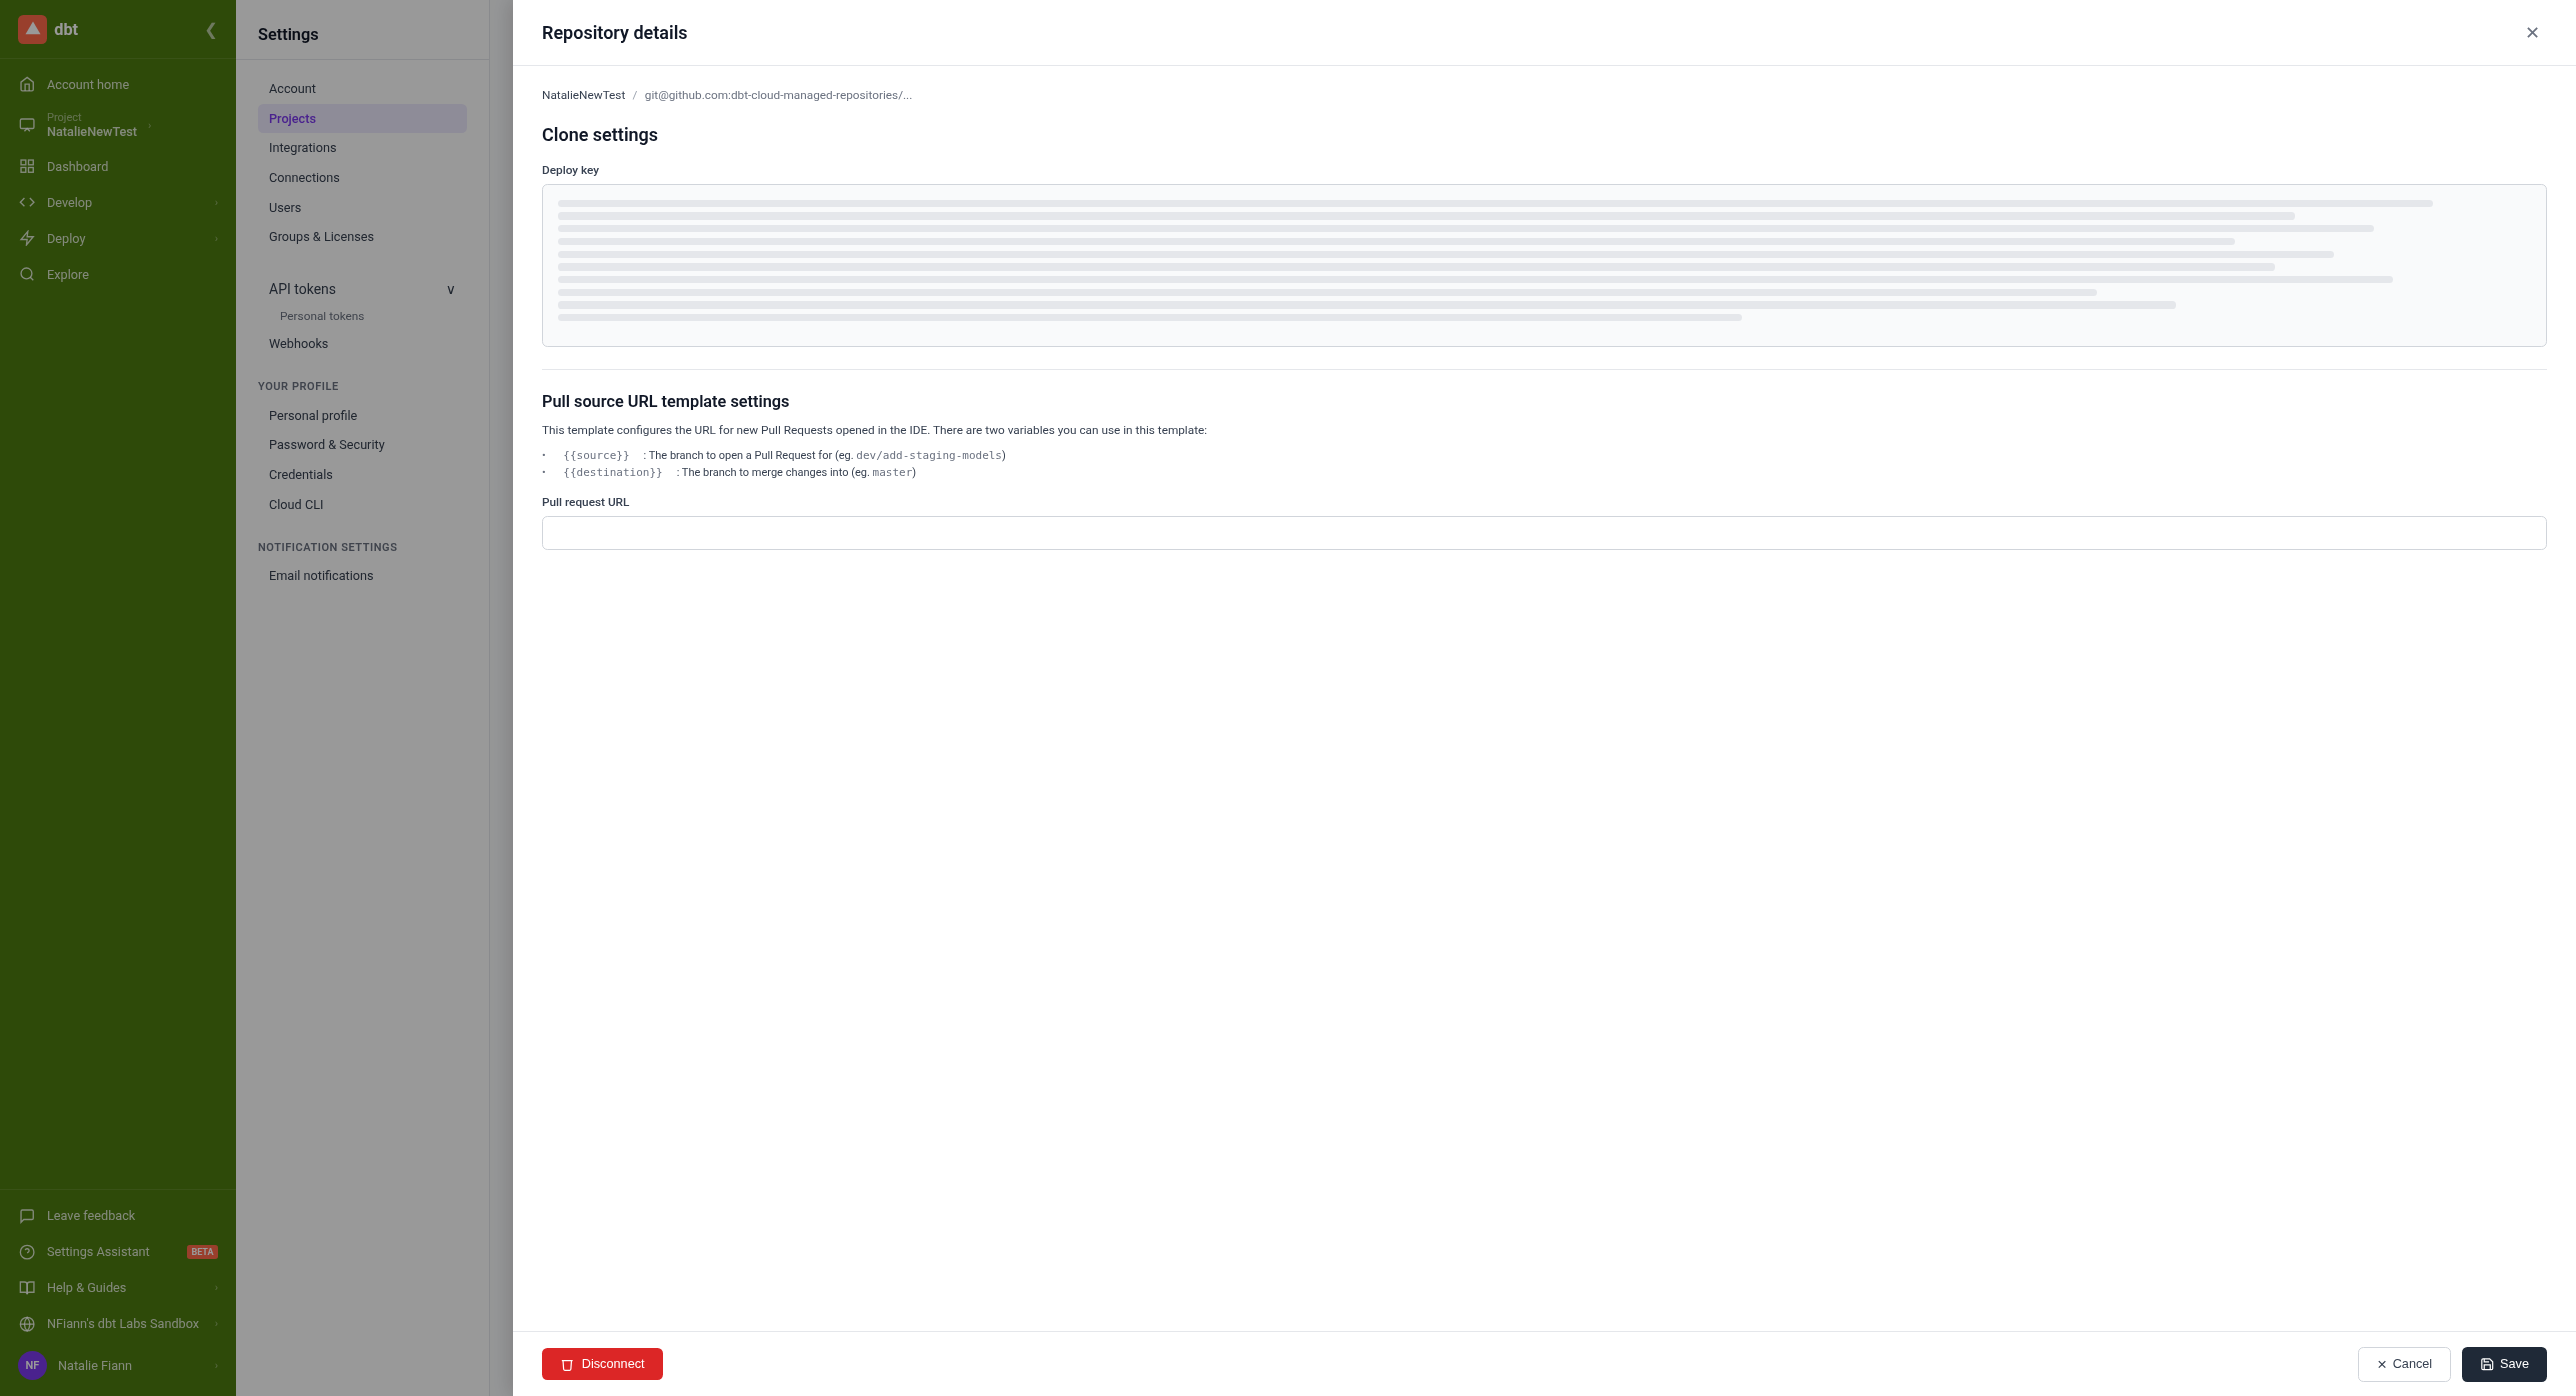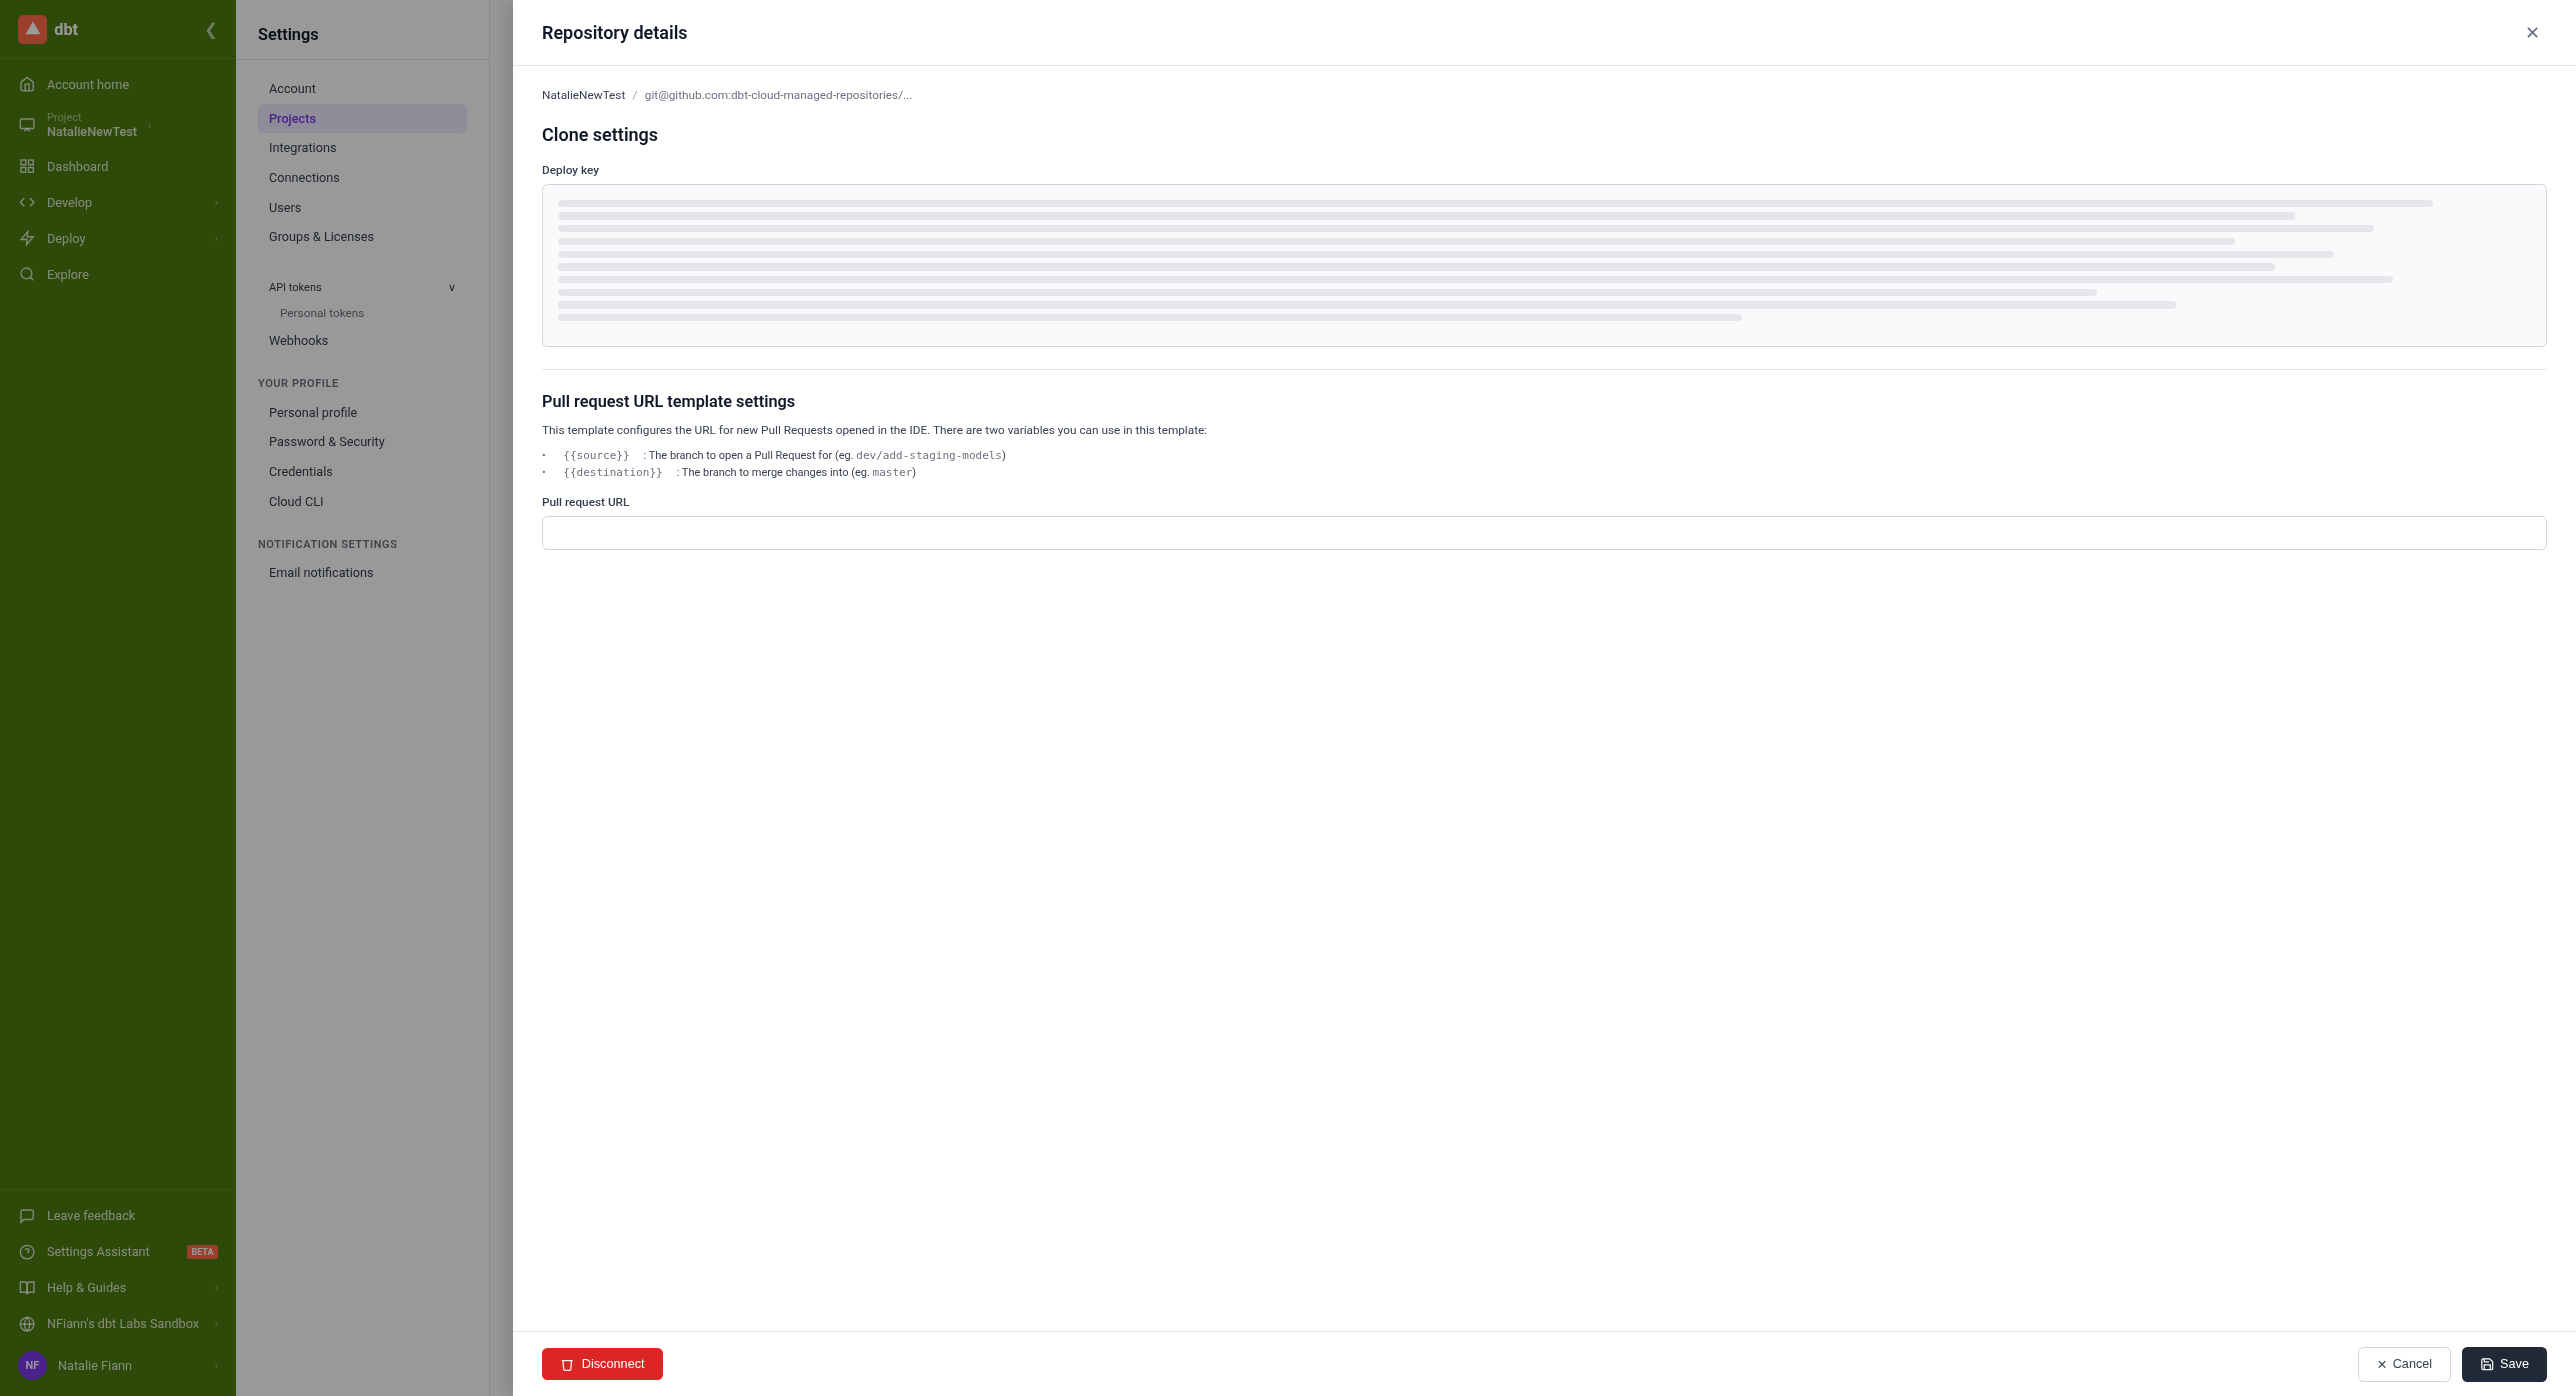--- a/index.html
+++ b/index.html
@@ -126,21 +126,21 @@
       font-size: 11.8px;
       color: #6b7280;
       cursor: pointer;
       border-radius: 5.4px;
     }
     .settings-expandable {
       display: flex;
       align-items: center;
       justify-content: space-between;
       padding: 7.3px 11px;
-      font-size: 11px;
+      font-size: 14px;
       color: #374151;
       cursor: pointer;
       border-radius: 5.4px;
     }
 
     
     .main-content {
       flex: 1;
       background: #f9fafb;
       height: 100vh;
@@ -554,21 +554,21 @@
           <div class="key-line" style="width:87%"></div>
           <div class="key-line" style="width:93%"></div>
           <div class="key-line" style="width:78%"></div>
           <div class="key-line" style="width:82%"></div>
           <div class="key-line" style="width:60%"></div>
         </div>
       </div>
 
       <hr class="divider">
 
-      <div class="pr-section-title">Pull request URL template settings</div>
+      <div class="pr-section-title">Pull source URL template settings</div>
 
       <p class="pr-description">This template configures the URL for new Pull Requests opened in the IDE. There are two variables you can use in this template:</p>
 
       <ul class="pr-var-list">
         <li>
           <span class="pr-code">{{source}}</span>
           <span>: The branch to open a Pull Request for (eg. <span class="pr-code">dev/add-staging-models</span>)</span>
         </li>
         <li>
           <span class="pr-code">{{destination}}</span>

